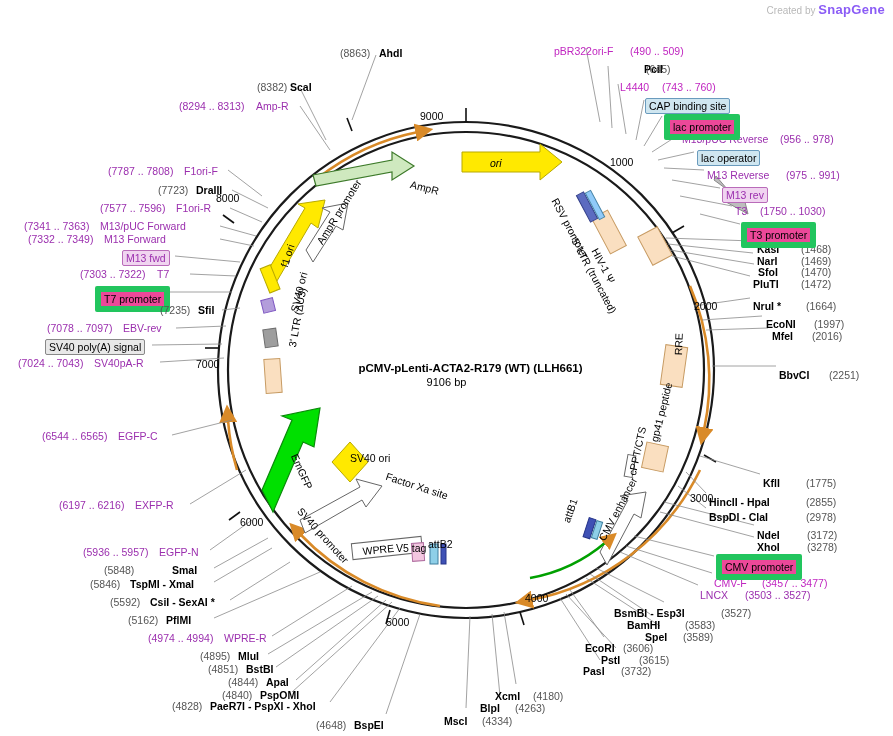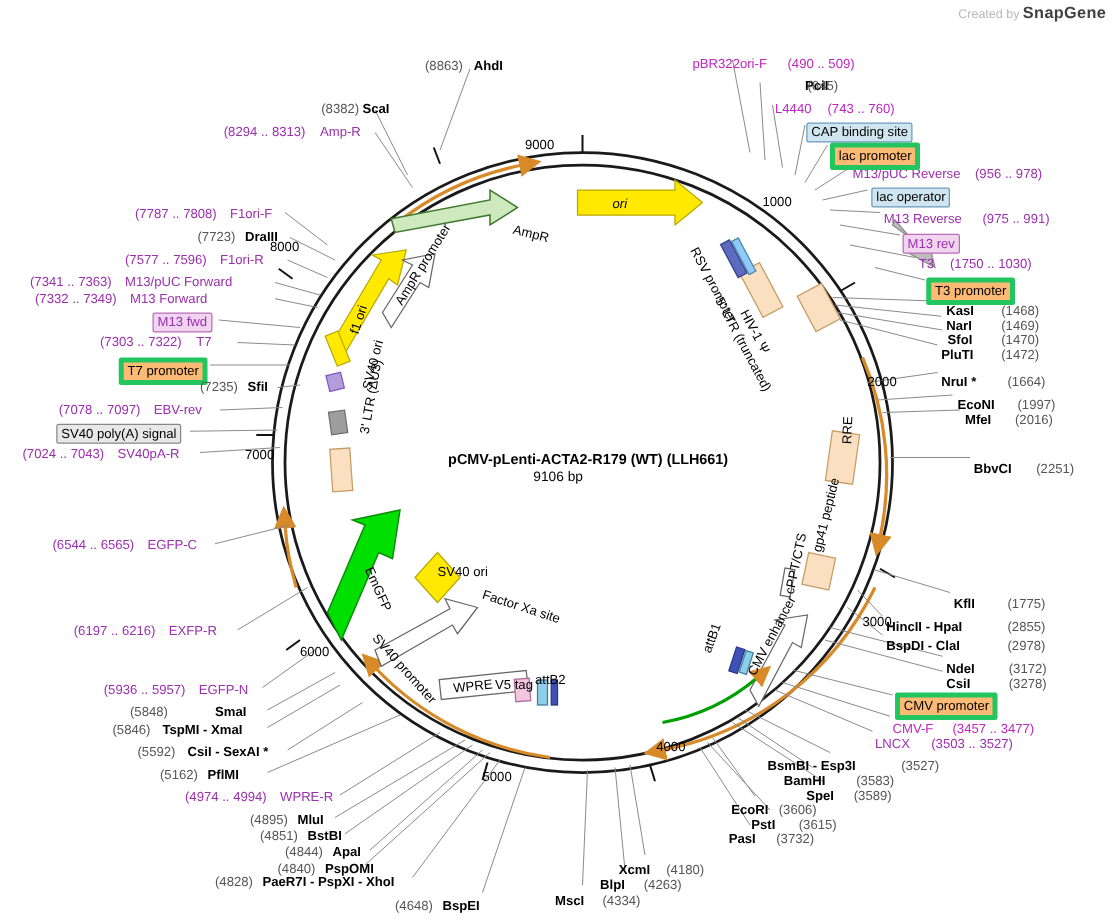--- a/index.html
+++ b/index.html
@@ -9,28 +9,28 @@
     font-family:"Liberation Sans", sans-serif;
     color:#000;
   }
   #stage{position:absolute;left:0;top:0;width:893px;height:736px;}
   .lbl{position:absolute;white-space:nowrap;font-size:10.5px;line-height:12px;}
   .b{font-weight:bold;}
   .purple{color:#9b2fae;}
   .mag{color:#c026c0;}
   .gray{color:#555;}
   .blk{color:#000;}
-  .box{border:4px solid #22c55e;padding:1px 3px;border-radius:2px;background:#fdba74;}
+  .box{border:6px solid #22c55e;padding:1px 3px;border-radius:2px;background:#ec4899;}
   .boxblue{border:1px solid #6a9bbd;padding:1px 3px;border-radius:2px;background:#cfe6f0;}
   .boxpink{border:1px solid #b96bb9;padding:1px 3px;border-radius:2px;background:#f0d4f0;}
   .boxgray{border:1px solid #888;padding:1px 3px;border-radius:2px;background:#e8e8e8;}
   .center-title{position:absolute;text-align:center;font-weight:bold;font-size:11.5px;padding-left:24px;}
   .center-sub{position:absolute;text-align:center;font-size:11px;}
   .watermark{position:absolute;right:8px;top:2px;font-size:10px;color:#b9b9b9;}
-  .watermark .sg{font-weight:bold;font-size:13px;color:#404040;letter-spacing:.3px;}
+  .watermark .sg{font-weight:bold;font-size:13px;color:#8b5cf6;letter-spacing:.3px;}
   svg{position:absolute;left:0;top:0;}
   .rot{transform-origin:0 0;}
 </style>
 </head>
 <body>
 
 <div id="stage">
 
   <div class="watermark">
     <span>Created by</span>
@@ -291,21 +291,21 @@
       <div class="lbl gray" style="left: 683px; top: 631px;">(3589)</div>
       <div class="lbl blk b" style="left: 627px; top: 619px;">BamHI</div>
       <div class="lbl gray" style="left: 685px; top: 619px;">(3583)</div>
       <div class="lbl blk b" style="left: 614px; top: 607px;">BsmBI  -  Esp3I</div>
       <div class="lbl gray" style="left: 721px; top: 607px;">(3527)</div>
       <div class="lbl purple" style="left: 700px; top: 589px;">LNCX</div>
       <div class="lbl purple" style="left: 745px; top: 589px;">(3503 .. 3527)</div>
       <div class="lbl mag" style="left: 714px; top: 577px;">CMV-F</div>
       <div class="lbl mag" style="left: 762px; top: 577px;">(3457 .. 3477)</div>
       <div class="lbl box blk" style="left: 716px; top: 554px;">CMV promoter</div>
-      <div class="lbl blk b" style="left: 757px; top: 541px;">CsiI</div>
+      <div class="lbl blk b" style="left: 757px; top: 541px;">XhoI</div>
       <div class="lbl gray" style="left: 807px; top: 541px;">(3278)</div>
       <div class="lbl blk b" style="left: 757px; top: 529px;">NdeI</div>
       <div class="lbl gray" style="left: 807px; top: 529px;">(3172)</div>
       <div class="lbl blk b" style="left: 709px; top: 511px;">BspDI  -  ClaI</div>
       <div class="lbl gray" style="left: 806px; top: 511px;">(2978)</div>
       <div class="lbl blk b" style="left: 709px; top: 496px;">HincII  -  HpaI</div>
       <div class="lbl gray" style="left: 806px; top: 496px;">(2855)</div>
       <div class="lbl blk b" style="left: 763px; top: 477px;">KflI</div>
       <div class="lbl gray" style="left: 806px; top: 477px;">(1775)</div>
       <div class="lbl blk b" style="left: 779px; top: 369px;">BbvCI</div>

